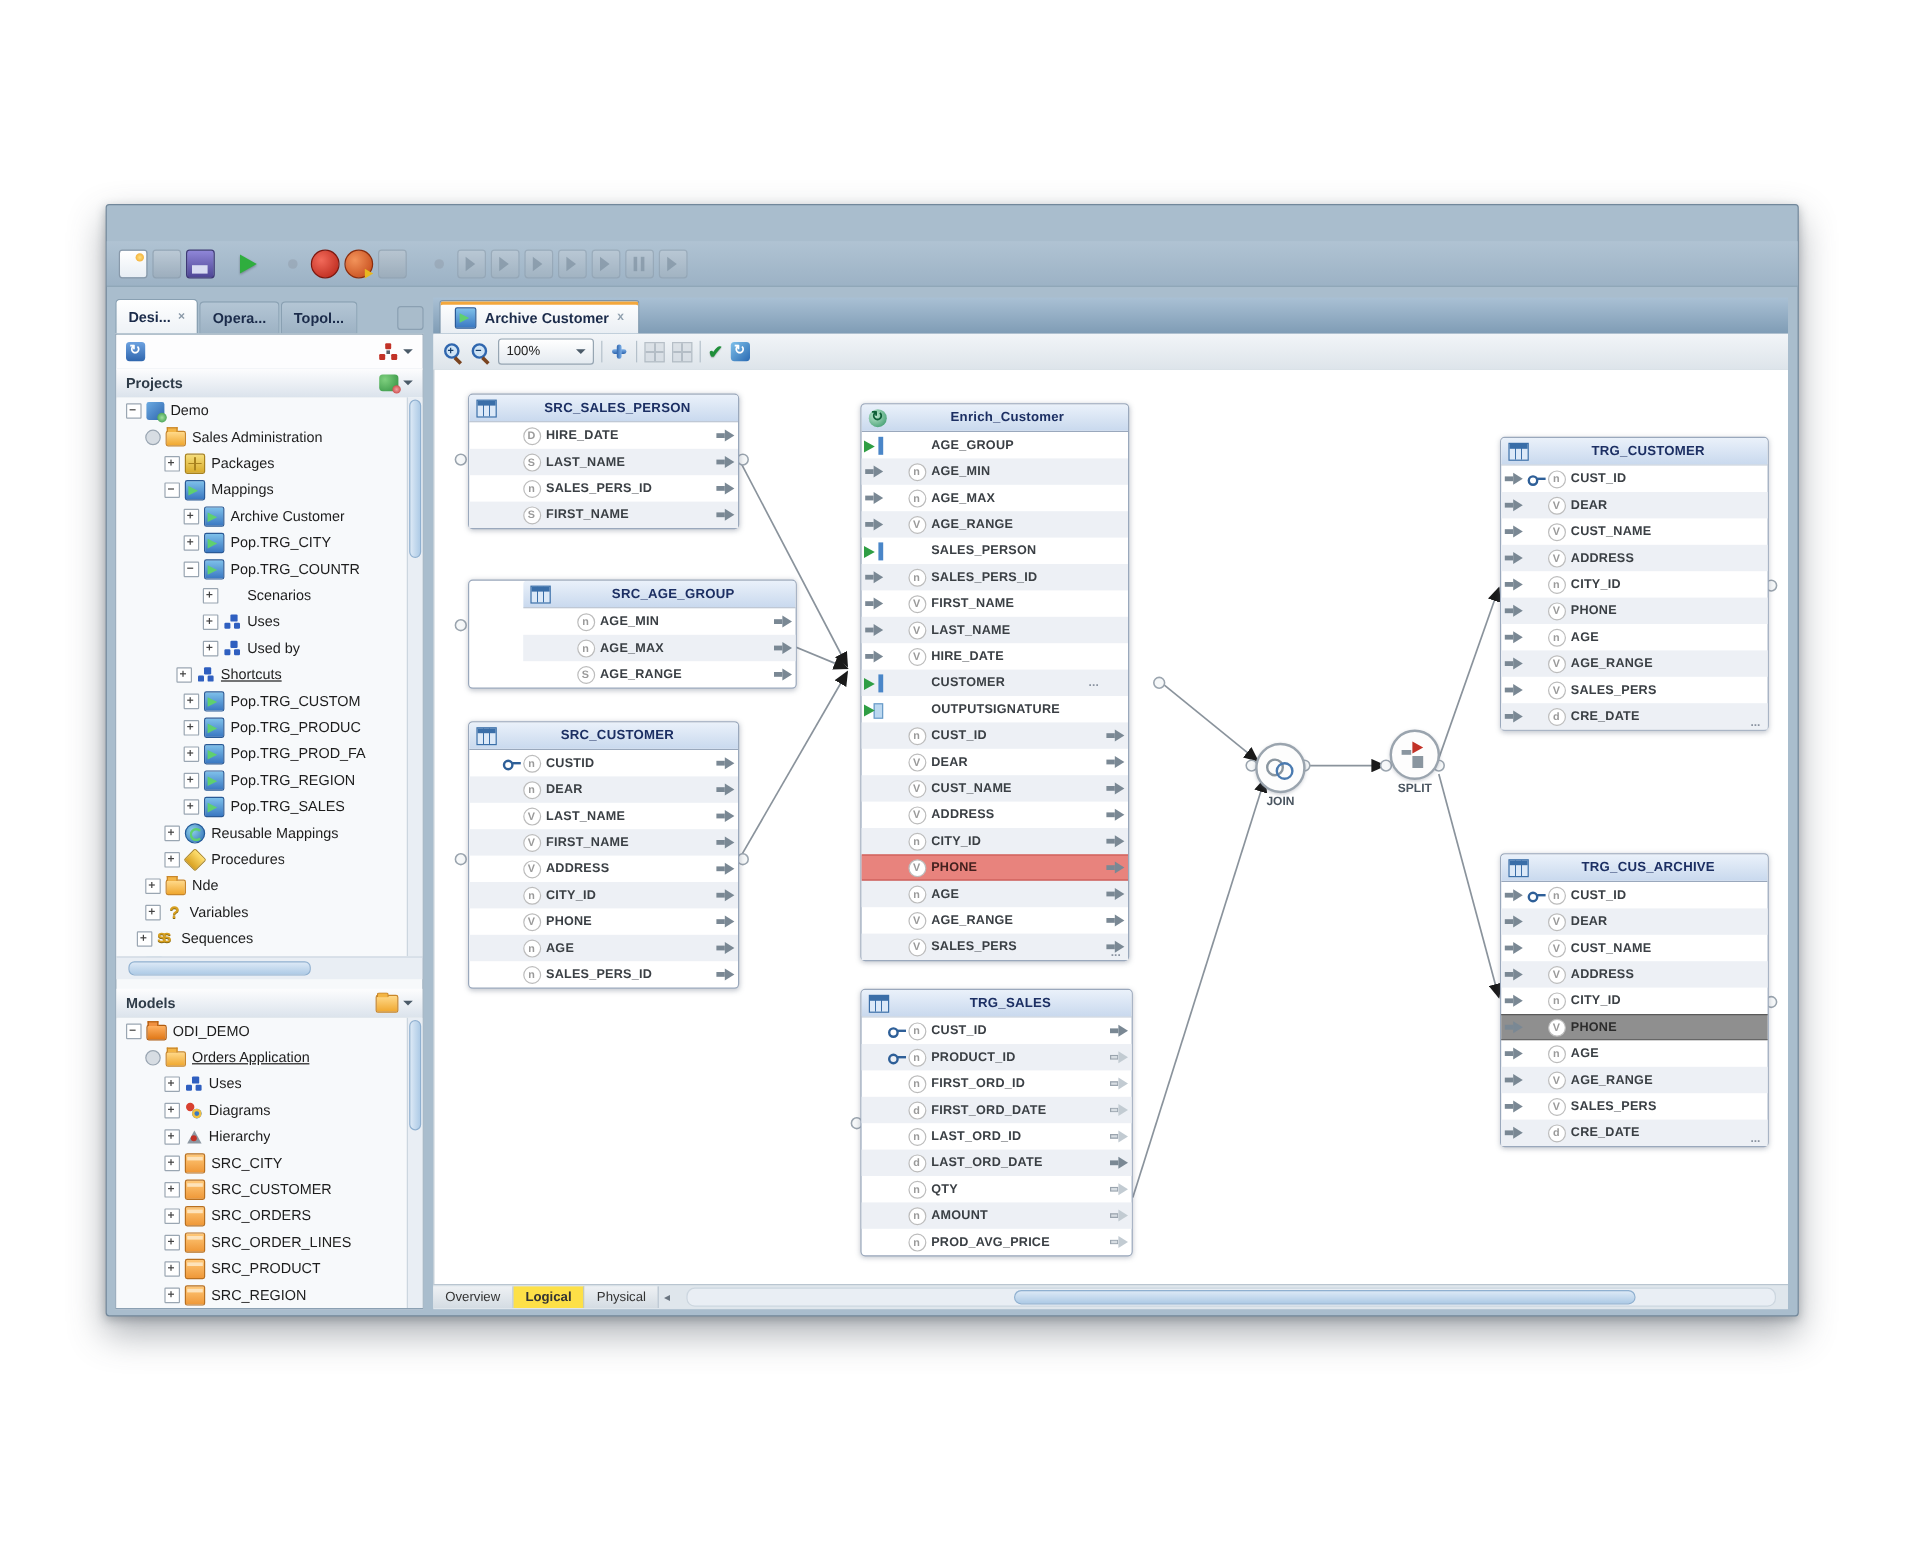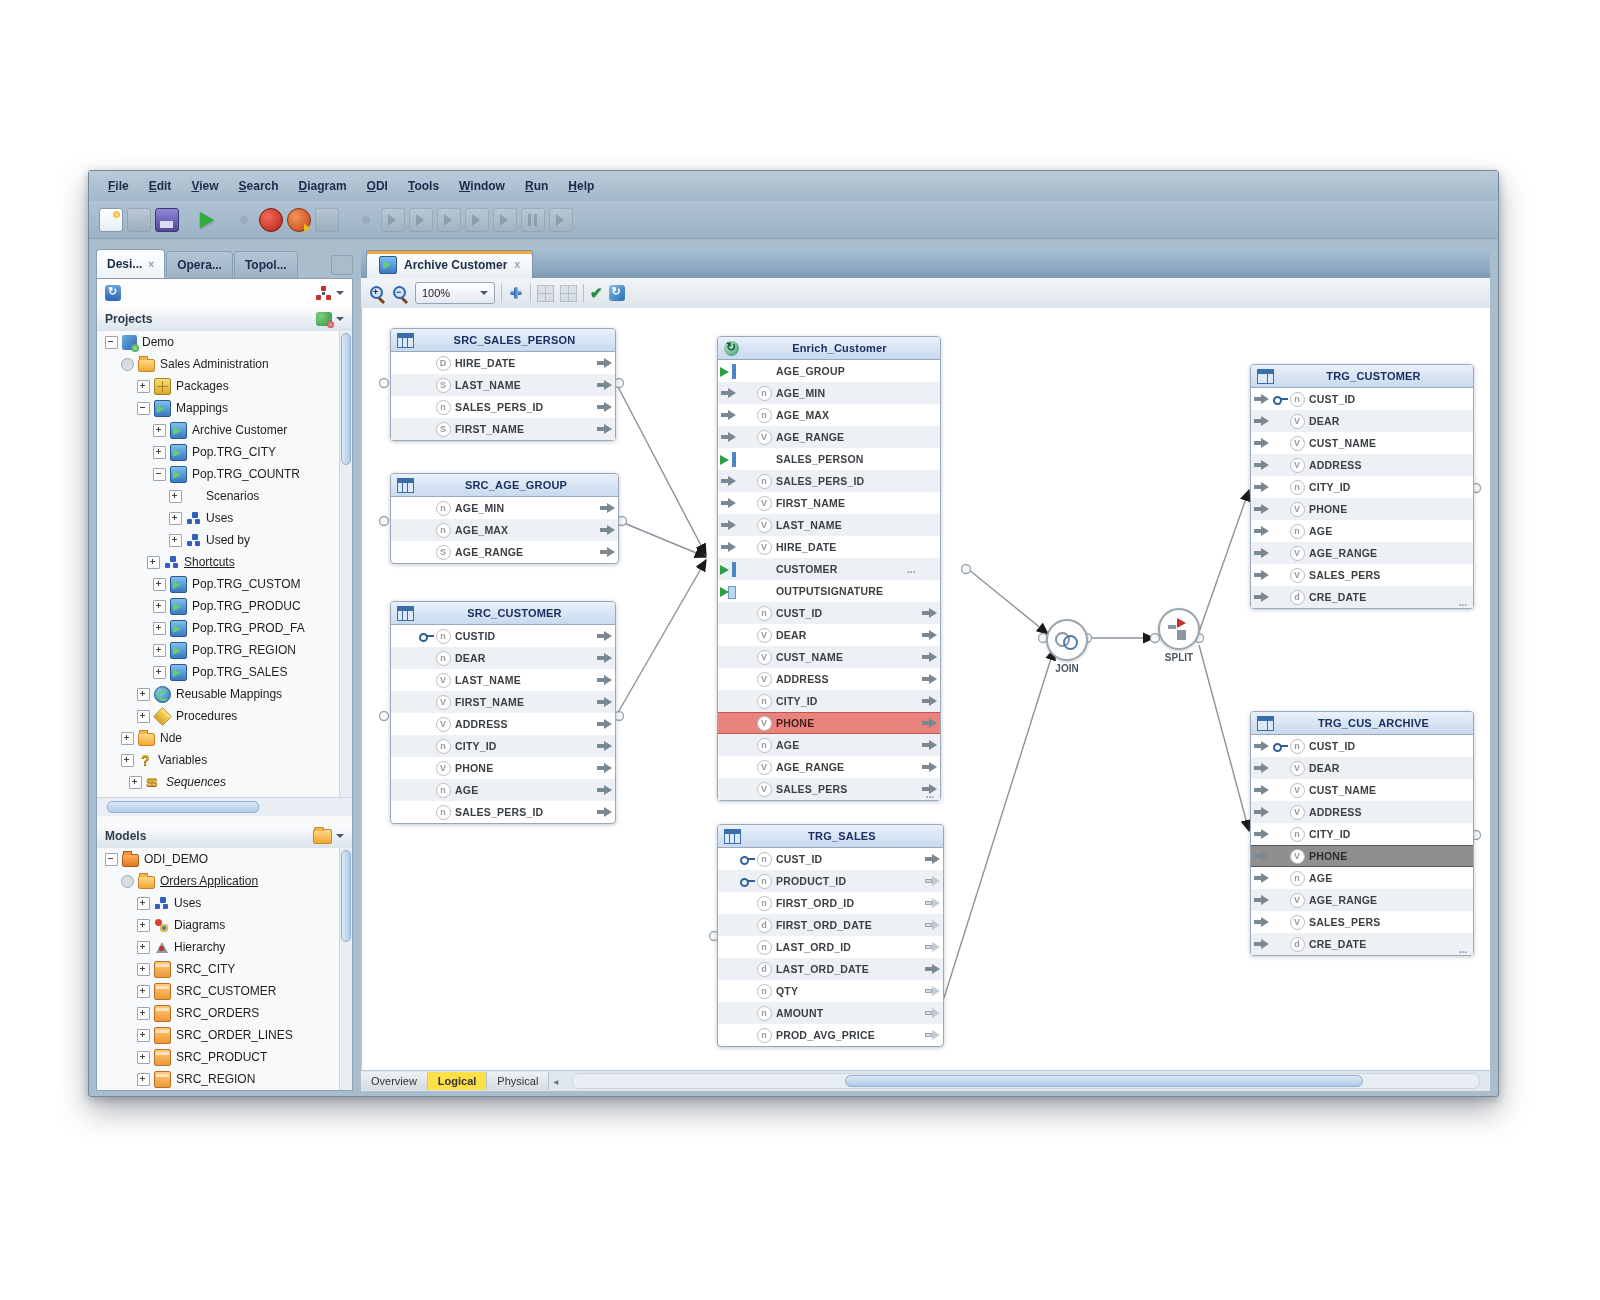--- a/index.html
+++ b/index.html
@@ -241,32 +241,20 @@
   .bscroll{flex:1;height:14px;margin:0 10px;background:#e9eef4;border:1px solid #ccd6df;border-radius:7px;position:relative;}
   .bthumb{position:absolute;top:1px;bottom:1px;border-radius:6px;background:linear-gradient(#dce9f6,#aecbe6);border:1px solid #8fb0d0;}
   .barrow{font:10px "Liberation Sans",sans-serif;color:#6a7580;padding:0 4px;}
 </style>
 </head>
 <body>
 
 <div id="page">
   <div class="window">
 
-    <div class="menubar" id="menubar">
-        <span class="menu-item">File</span>
-        <span class="menu-item">Edit</span>
-        <span class="menu-item">View</span>
-        <span class="menu-item">Search</span>
-        <span class="menu-item">Diagram</span>
-        <span class="menu-item">ODI</span>
-        <span class="menu-item">Tools</span>
-        <span class="menu-item">Window</span>
-        <span class="menu-item">Run</span>
-        <span class="menu-item">Help</span>
-      </div>
     <div class="toolbar" id="main-toolbar">
         <span class="tbtn g-new"></span>
         <span class="tbtn g-save dis"></span>
         <span class="tbtn g-saveall"></span>
         <span class="tsep"></span>
         <span class="tbtn g-run"></span>
         <span class="tsep"></span>
         <span class="tbtn g-dot dis"></span>
         <span class="tbtn g-bug"></span>
         <span class="tbtn g-bug2"></span>
@@ -404,21 +392,21 @@
             <div class="trow" style="padding-left: 24px;">
               <span class="texp plus"></span>
               <span class="ti ti-folder"></span>
               <span class="tlabel">Nde</span>
             </div>
             <div class="trow" style="padding-left: 24px;">
               <span class="texp plus"></span>
               <span class="ti ti-variable"></span>
               <span class="tlabel">Variables</span>
             </div>
-            <div class="trow" style="padding-left: 32px; font-style: italic;">
+            <div class="trow" style="padding-left: 17px;">
               <span class="texp plus"></span>
               <span class="ti ti-sequence"></span>
               <span class="tlabel">Sequences</span>
             </div>
             <div class="trow" style="padding-left: 24px;">
               <span class="ti ti-userfunc"></span>
             </div>
           </div>
         <div class="hscroll" style="position:absolute;left:0;right:0;top:518px;">
           <div class="hthumb" style="width:150px;"></div>
@@ -592,21 +580,21 @@
               <span class="slot-key"></span>
               <span class="slot-tc">
                 <span class="tc">S</span>
               </span>
               <span class="rlabel">FIRST_NAME</span>
               <span class="slot-ra">
                 <span class="fa"></span>
               </span>
             </div>
           </div>
-          <div class="dtable" style="left: 28px; top: 165px; width: 227px;">
+          <div class="dtable" style="left: 28px; top: 175px; width: 227px; padding-left: 45px;">
             <div class="thead">
               <span class="ic-ds"></span>
               <span class="ttl">SRC_AGE_GROUP</span>
             </div>
             <div class="drow">
               <span class="pad-src"></span>
               <span class="slot-key"></span>
               <span class="slot-tc">
                 <span class="tc">n</span>
               </span>

